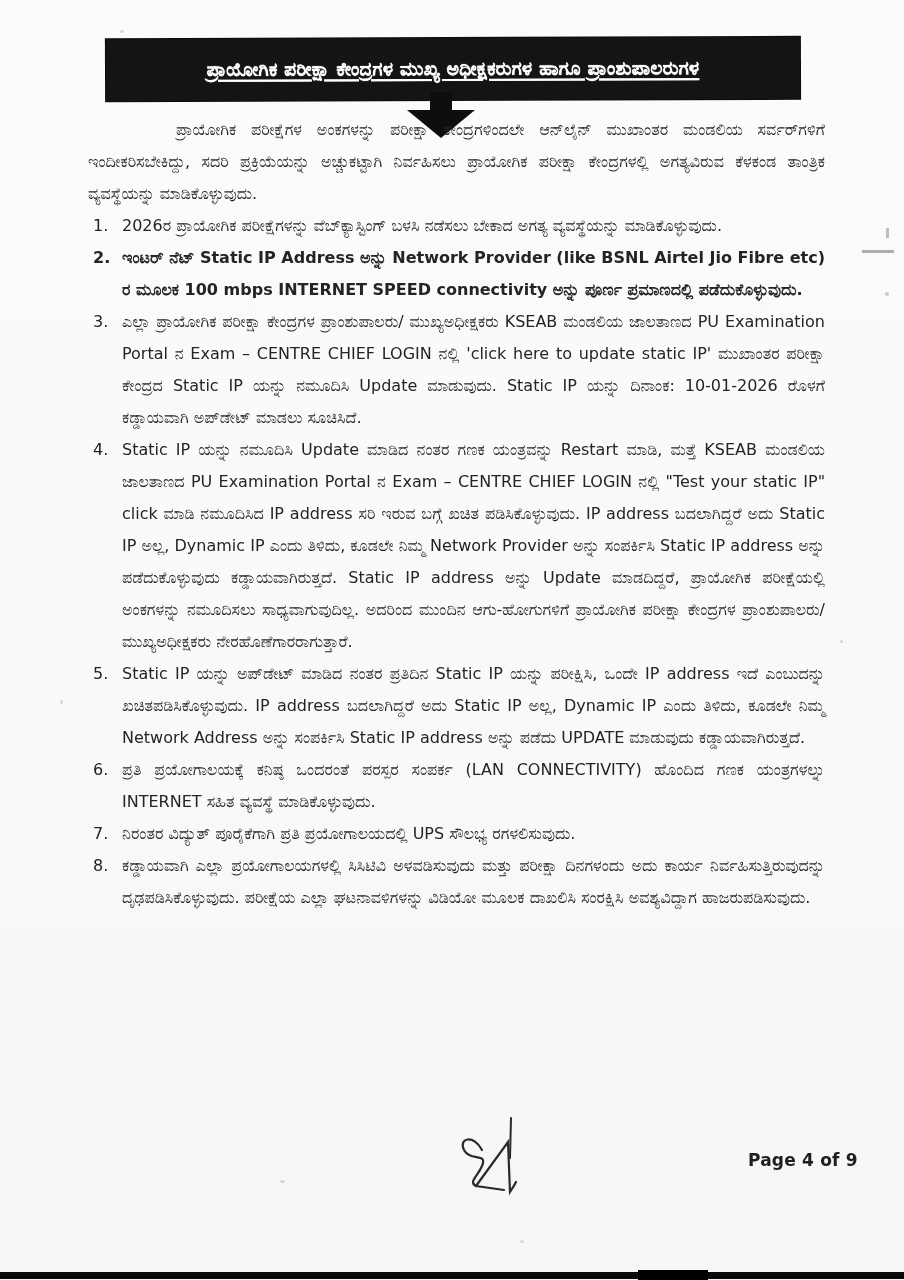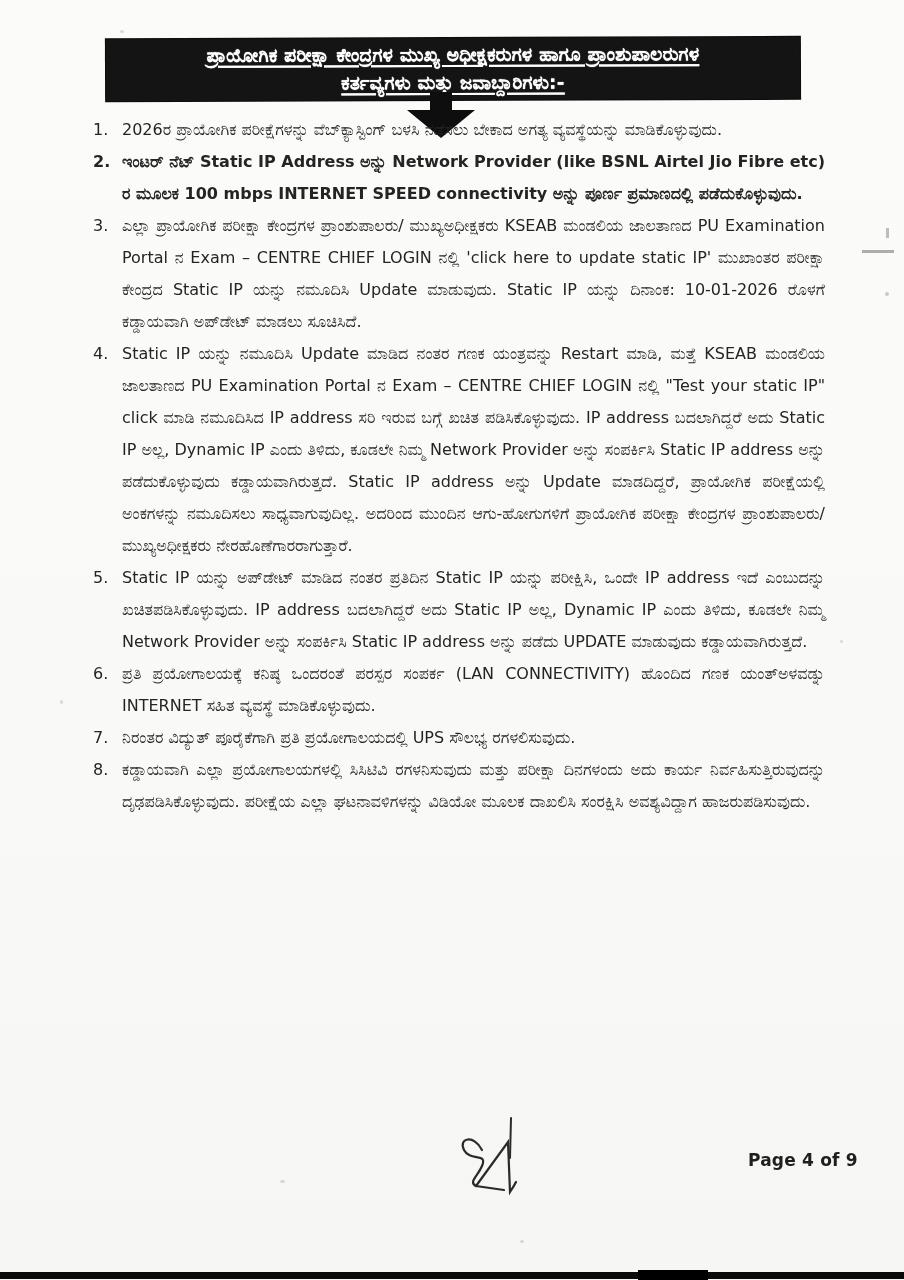--- a/index.html
+++ b/index.html
@@ -60,61 +60,61 @@
   .edge-mark2{position:absolute;left:885px;top:292px;width:4px;height:4px;background:#c9c9c9;border-radius:50%;}
   .speck{position:absolute;background:#c9c9c6;border-radius:50%;opacity:.7;}
 </style>
 </head>
 <body>
 
 <div class="page">
 
   <div class="banner">
     <span class="bline">ಪ್ರಾಯೋಗಿಕ ಪರೀಕ್ಷಾ ಕೇಂದ್ರಗಳ ಮುಖ್ಯ ಅಧೀಕ್ಷಕರುಗಳ ಹಾಗೂ ಪ್ರಾಂಶುಪಾಲರುಗಳ</span>
-    <span class="bline">ಕರ್ತವ್ಯಗಳು ಮತ್ತು ಜವಾಬ್ದಾರಿಗಳು:-</span>
   </div>
 
   <div class="arrow">
     <div class="stem"></div>
     <div class="head"></div>
   </div>
 
   <div class="content">
+    <p class="intro">ಪ್ರಾಯೋಗಿಕ ಪರೀಕ್ಷೆಗಳ ಅಂಕಗಳನ್ನು ಪರೀಕ್ಷಾ ಕೇಂದ್ರಗಳಿಂದಲೇ ಆನ್‌ಲೈನ್ ಮುಖಾಂತರ ಮಂಡಲಿಯ ಸರ್ವರ್‌ಗಳಿಗೆ ಇಂದೀಕರಿಸಬೇಕಿದ್ದು, ಸದರಿ ಪ್ರಕ್ರಿಯೆಯನ್ನು ಅಚ್ಚುಕಟ್ಟಾಗಿ ನಿರ್ವಹಿಸಲು ಪ್ರಾಯೋಗಿಕ ಪರೀಕ್ಷಾ ಕೇಂದ್ರಗಳಲ್ಲಿ ಅಗತ್ಯವಿರುವ ಕೆಳಕಂಡ ತಾಂತ್ರಿಕ ವ್ಯವಸ್ಥೆಯನ್ನು ಮಾಡಿಕೊಳ್ಳುವುದು.</p>
     <div id="items-container">
         <div class="item">
           <span class="num">1.</span>
           <div class="txt">2026ರ ಪ್ರಾಯೋಗಿಕ ಪರೀಕ್ಷೆಗಳನ್ನು ವೆಬ್‌ಕ್ಯಾಸ್ಟಿಂಗ್ ಬಳಸಿ ನಡೆಸಲು ಬೇಕಾದ ಅಗತ್ಯ ವ್ಯವಸ್ಥೆಯನ್ನು ಮಾಡಿಕೊಳ್ಳುವುದು.</div>
         </div>
         <div class="item bold">
           <span class="num">2.</span>
           <div class="txt">ಇಂಟರ್ ನೆಟ್ Static IP Address ಅನ್ನು Network Provider (like BSNL Airtel Jio Fibre etc) ರ ಮೂಲಕ 100 mbps INTERNET SPEED connectivity ಅನ್ನು ಪೂರ್ಣ ಪ್ರಮಾಣದಲ್ಲಿ ಪಡೆದುಕೊಳ್ಳುವುದು.</div>
         </div>
         <div class="item">
           <span class="num">3.</span>
           <div class="txt">ಎಲ್ಲಾ ಪ್ರಾಯೋಗಿಕ ಪರೀಕ್ಷಾ ಕೇಂದ್ರಗಳ ಪ್ರಾಂಶುಪಾಲರು/ ಮುಖ್ಯಅಧೀಕ್ಷಕರು KSEAB ಮಂಡಲಿಯ ಜಾಲತಾಣದ PU Examination Portal ನ Exam – CENTRE CHIEF LOGIN ನಲ್ಲಿ 'click here to update static IP' ಮುಖಾಂತರ ಪರೀಕ್ಷಾ ಕೇಂದ್ರದ Static IP ಯನ್ನು ನಮೂದಿಸಿ Update ಮಾಡುವುದು. Static IP ಯನ್ನು ದಿನಾಂಕ: 10-01-2026 ರೊಳಗೆ ಕಡ್ಡಾಯವಾಗಿ ಅಪ್‌ಡೇಟ್ ಮಾಡಲು ಸೂಚಿಸಿದೆ.</div>
         </div>
         <div class="item">
           <span class="num">4.</span>
           <div class="txt">Static IP ಯನ್ನು ನಮೂದಿಸಿ Update ಮಾಡಿದ ನಂತರ ಗಣಕ ಯಂತ್ರವನ್ನು Restart ಮಾಡಿ, ಮತ್ತೆ KSEAB ಮಂಡಲಿಯ ಜಾಲತಾಣದ PU Examination Portal ನ Exam – CENTRE CHIEF LOGIN ನಲ್ಲಿ "Test your static IP" click ಮಾಡಿ ನಮೂದಿಸಿದ IP address ಸರಿ ಇರುವ ಬಗ್ಗೆ ಖಚಿತ ಪಡಿಸಿಕೊಳ್ಳುವುದು. IP address ಬದಲಾಗಿದ್ದರೆ ಅದು Static IP ಅಲ್ಲ, Dynamic IP ಎಂದು ತಿಳಿದು, ಕೂಡಲೇ ನಿಮ್ಮ Network Provider ಅನ್ನು ಸಂಪರ್ಕಿಸಿ Static IP address ಅನ್ನು ಪಡೆದುಕೊಳ್ಳುವುದು ಕಡ್ಡಾಯವಾಗಿರುತ್ತದೆ. Static IP address ಅನ್ನು Update ಮಾಡದಿದ್ದರೆ, ಪ್ರಾಯೋಗಿಕ ಪರೀಕ್ಷೆಯಲ್ಲಿ ಅಂಕಗಳನ್ನು ನಮೂದಿಸಲು ಸಾಧ್ಯವಾಗುವುದಿಲ್ಲ. ಅದರಿಂದ ಮುಂದಿನ ಆಗು-ಹೋಗುಗಳಿಗೆ ಪ್ರಾಯೋಗಿಕ ಪರೀಕ್ಷಾ ಕೇಂದ್ರಗಳ ಪ್ರಾಂಶುಪಾಲರು/ಮುಖ್ಯಅಧೀಕ್ಷಕರು ನೇರಹೊಣೆಗಾರರಾಗುತ್ತಾರೆ.</div>
         </div>
         <div class="item">
           <span class="num">5.</span>
-          <div class="txt">Static IP ಯನ್ನು ಅಪ್‌ಡೇಟ್ ಮಾಡಿದ ನಂತರ ಪ್ರತಿದಿನ Static IP ಯನ್ನು ಪರೀಕ್ಷಿಸಿ, ಒಂದೇ IP address ಇದೆ ಎಂಬುದನ್ನು ಖಚಿತಪಡಿಸಿಕೊಳ್ಳುವುದು. IP address ಬದಲಾಗಿದ್ದರೆ ಅದು Static IP ಅಲ್ಲ, Dynamic IP ಎಂದು ತಿಳಿದು, ಕೂಡಲೇ ನಿಮ್ಮ Network Provider ಅನ್ನು ಸಂಪರ್ಕಿಸಿ Static IP address ಅನ್ನು ಪಡೆದು UPDATE ಮಾಡುವುದು ಕಡ್ಡಾಯವಾಗಿರುತ್ತದೆ.</div>
+          <div class="txt">Static IP ಯನ್ನು ಅಪ್‌ಡೇಟ್ ಮಾಡಿದ ನಂತರ ಪ್ರತಿದಿನ Static IP ಯನ್ನು ಪರೀಕ್ಷಿಸಿ, ಒಂದೇ IP address ಇದೆ ಎಂಬುದನ್ನು ಖಚಿತಪಡಿಸಿಕೊಳ್ಳುವುದು. IP address ಬದಲಾಗಿದ್ದರೆ ಅದು Static IP ಅಲ್ಲ, Dynamic IP ಎಂದು ತಿಳಿದು, ಕೂಡಲೇ ನಿಮ್ಮ Network Address ಅನ್ನು ಸಂಪರ್ಕಿಸಿ Static IP address ಅನ್ನು ಪಡೆದು UPDATE ಮಾಡುವುದು ಕಡ್ಡಾಯವಾಗಿರುತ್ತದೆ.</div>
         </div>
         <div class="item">
           <span class="num">6.</span>
-          <div class="txt">ಪ್ರತಿ ಪ್ರಯೋಗಾಲಯಕ್ಕೆ ಕನಿಷ್ಠ ಒಂದರಂತೆ ಪರಸ್ಪರ ಸಂಪರ್ಕ (LAN CONNECTIVITY) ಹೊಂದಿದ ಗಣಕ ಯಂತ್ಅಳವಡ್ನು INTERNET ಸಹಿತ ವ್ಯವಸ್ಥೆ ಮಾಡಿಕೊಳ್ಳುವುದು.</div>
+          <div class="txt">ಪ್ರತಿ ಪ್ರಯೋಗಾಲಯಕ್ಕೆ ಕನಿಷ್ಠ ಒಂದರಂತೆ ಪರಸ್ಪರ ಸಂಪರ್ಕ (LAN CONNECTIVITY) ಹೊಂದಿದ ಗಣಕ ಯಂತ್ರಗಳಲ್ನು INTERNET ಸಹಿತ ವ್ಯವಸ್ಥೆ ಮಾಡಿಕೊಳ್ಳುವುದು.</div>
         </div>
         <div class="item">
           <span class="num">7.</span>
           <div class="txt">ನಿರಂತರ ವಿದ್ಯುತ್ ಪೂರೈಕೆಗಾಗಿ ಪ್ರತಿ ಪ್ರಯೋಗಾಲಯದಲ್ಲಿ UPS ಸೌಲಭ್ಯ ರಗಳಲಿಸುವುದು.</div>
         </div>
         <div class="item">
           <span class="num">8.</span>
-          <div class="txt">ಕಡ್ಡಾಯವಾಗಿ ಎಲ್ಲಾ ಪ್ರಯೋಗಾಲಯಗಳಲ್ಲಿ ಸಿಸಿಟಿವಿ ರಗಳನಿಸುವುದು ಮತ್ತು ಪರೀಕ್ಷಾ ದಿನಗಳಂದು ಅದು ಕಾರ್ಯ ನಿರ್ವಹಿಸುತ್ತಿರುವುದನ್ನು ದೃಢಪಡಿಸಿಕೊಳ್ಳುವುದು. ಪರೀಕ್ಷೆಯ ಎಲ್ಲಾ ಘಟನಾವಳಿಗಳನ್ನು ವಿಡಿಯೋ ಮೂಲಕ ದಾಖಲಿಸಿ ಸಂರಕ್ಷಿಸಿ ಅವಶ್ಯವಿದ್ದಾಗ ಹಾಜರುಪಡಿಸುವುದು.</div>
+          <div class="txt">ಕಡ್ಡಾಯವಾಗಿ ಎಲ್ಲಾ ಪ್ರಯೋಗಾಲಯಗಳಲ್ಲಿ ಸಿಸಿಟಿವಿ ಅಳವಡಿಸುವುದು ಮತ್ತು ಪರೀಕ್ಷಾ ದಿನಗಳಂದು ಅದು ಕಾರ್ಯ ನಿರ್ವಹಿಸುತ್ತಿರುವುದನ್ನು ದೃಢಪಡಿಸಿಕೊಳ್ಳುವುದು. ಪರೀಕ್ಷೆಯ ಎಲ್ಲಾ ಘಟನಾವಳಿಗಳನ್ನು ವಿಡಿಯೋ ಮೂಲಕ ದಾಖಲಿಸಿ ಸಂರಕ್ಷಿಸಿ ಅವಶ್ಯವಿದ್ದಾಗ ಹಾಜರುಪಡಿಸುವುದು.</div>
         </div>
       </div>
   </div>
 
   <svg class="signature" viewBox="0 0 110 88">
     <path d="M30 38 C 22 22, 6 26, 12 38 C 18 50, 36 40, 30 54 C 26 64, 16 70, 24 74 L 52 78" fill="none" stroke="#2a2a2a" stroke-width="2.2" stroke-linecap="round"></path>
     <path d="M24 74 L 56 30 L 58 80 C 58 80, 62 74, 64 70" fill="none" stroke="#2a2a2a" stroke-width="2.2" stroke-linecap="round"></path>
     <path d="M58 46 L 59 6" fill="none" stroke="#2a2a2a" stroke-width="2" stroke-linecap="round"></path>
   </svg>
 

